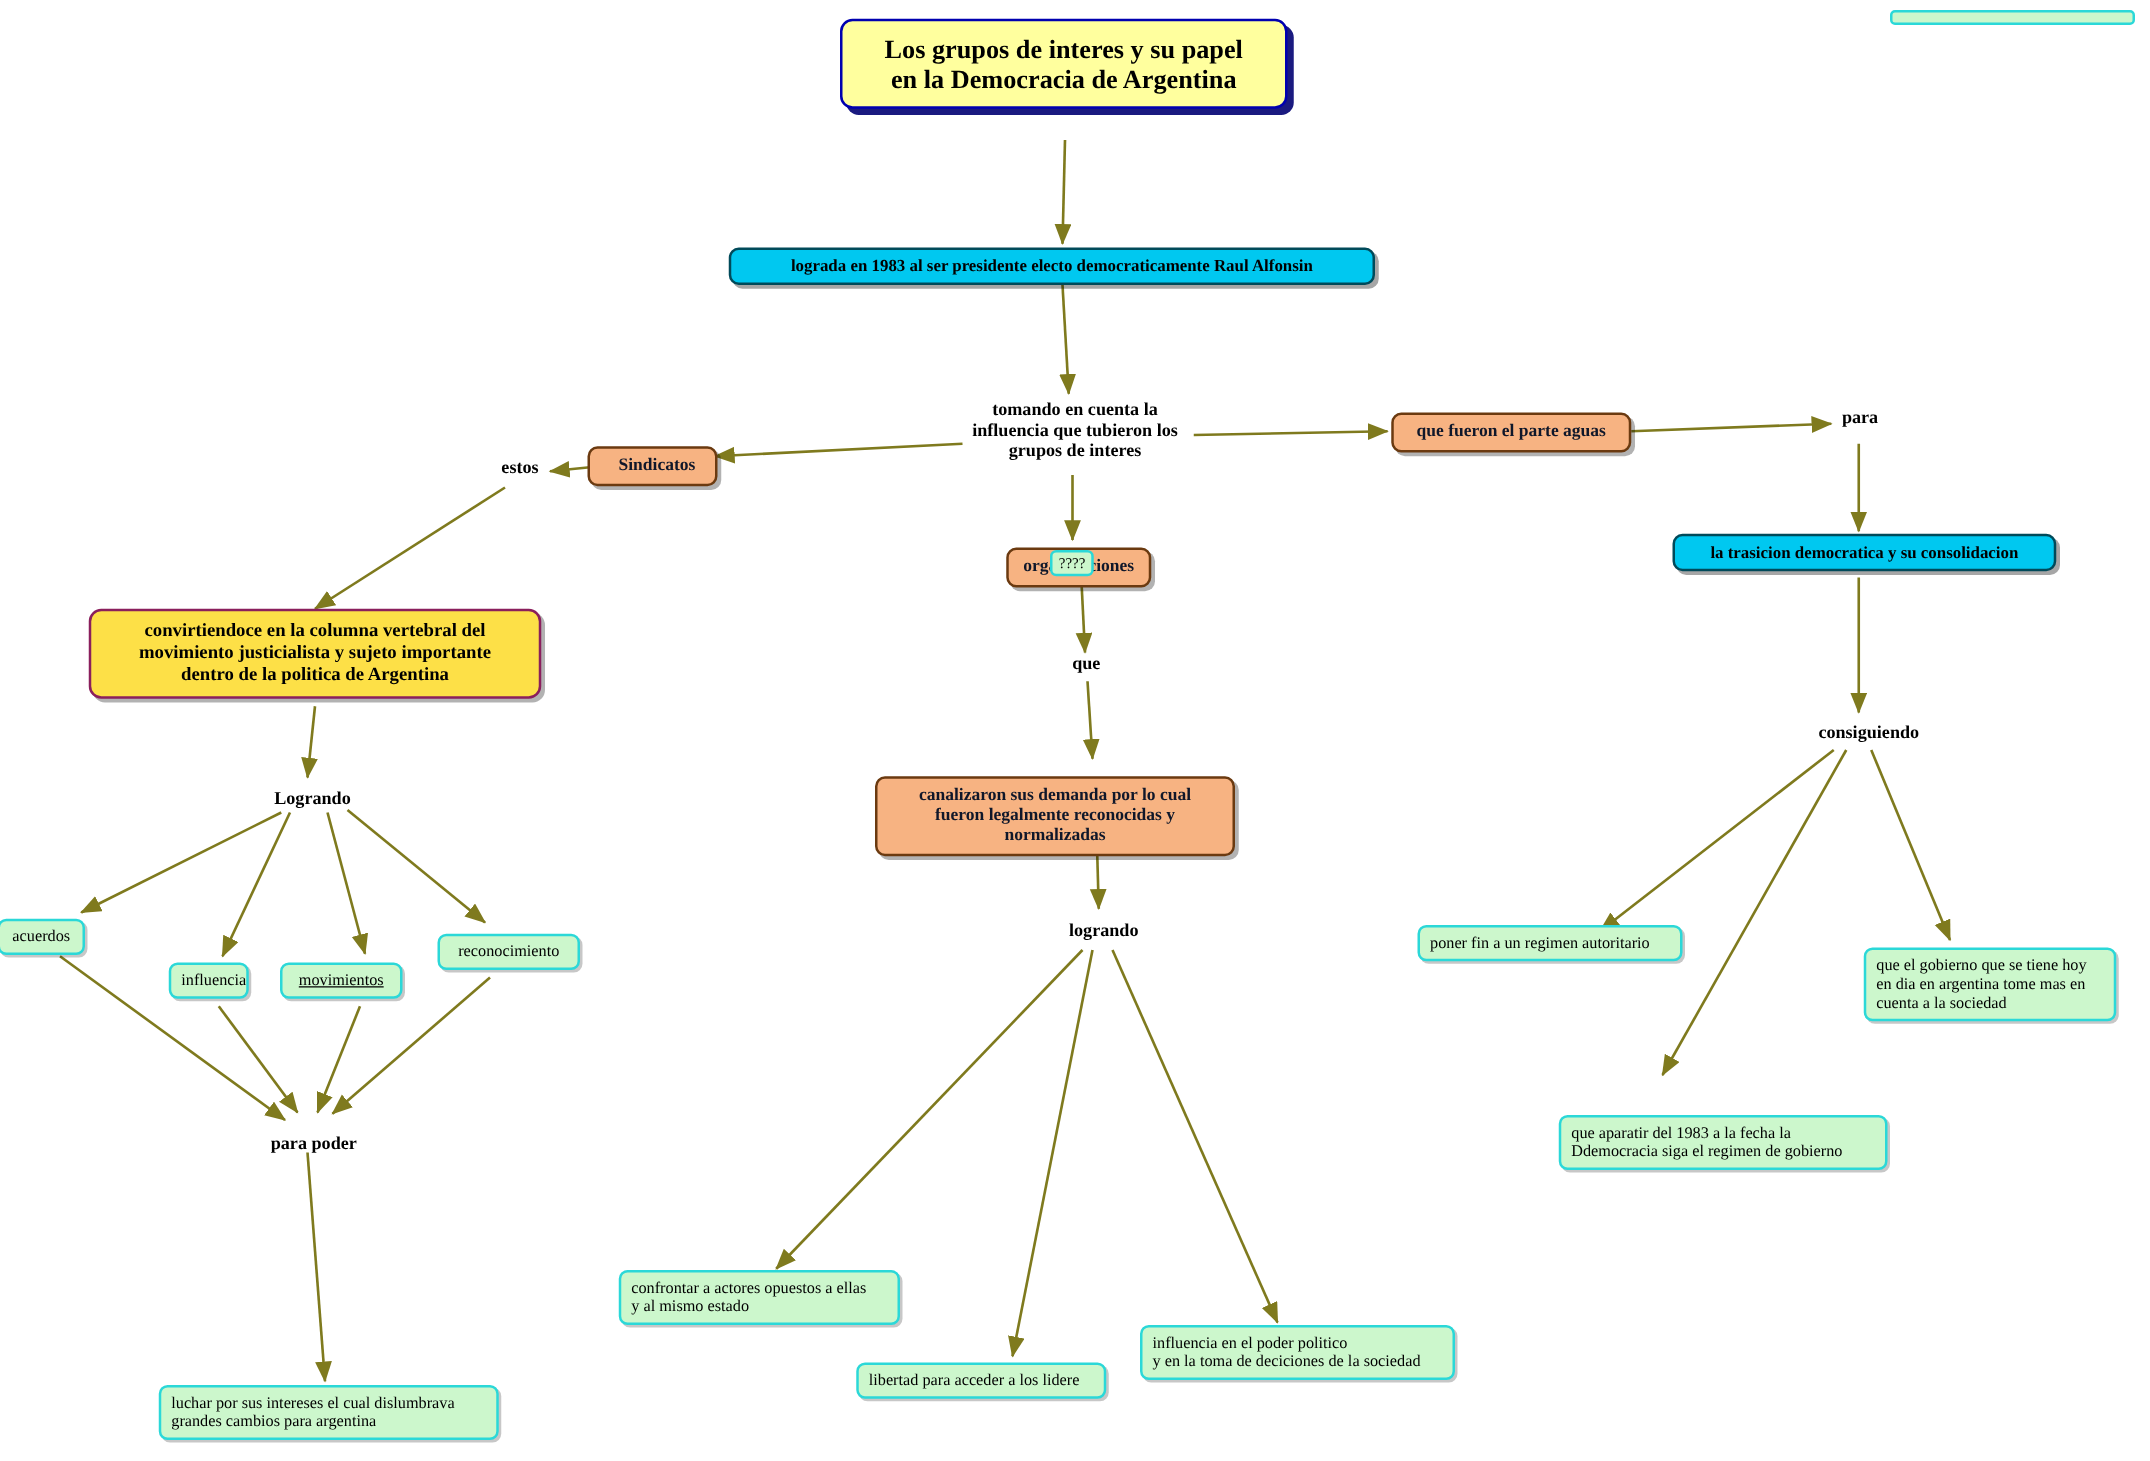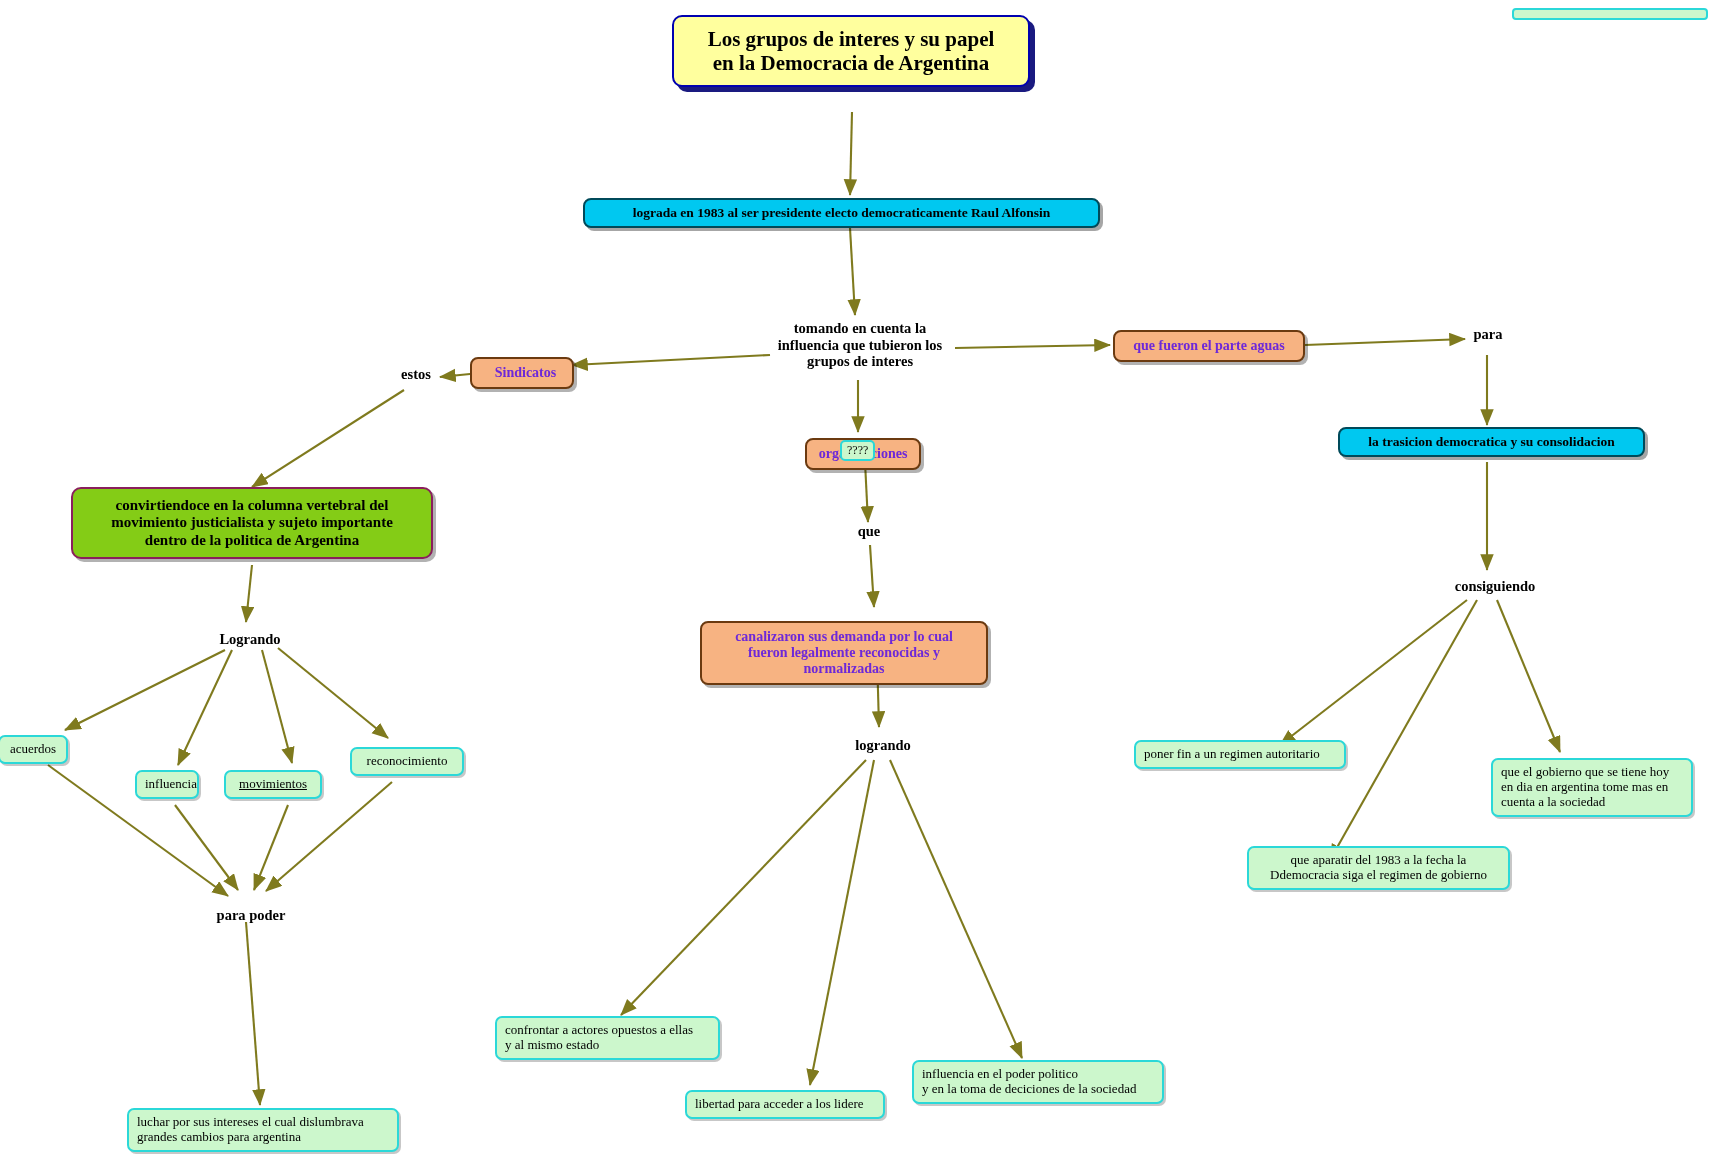--- a/index.html
+++ b/index.html
@@ -51,26 +51,26 @@
     padding: 5px 25px;
   }
   
   .n-orange {
     background: #f7b382;
     border: 2px solid #6b3a10;
     border-radius: 8px;
     box-shadow: 3px 3px 0 rgba(0,0,0,0.3);
     font-weight: bold;
     font-size: 14px;
-    color: #6d28d9;
+    color: #0f172a;
     padding: 6px 10px;
   }
   
   .n-pink {
-    background: #84cc16;
+    background: #fde047;
     border: 2px solid #8a1f5c;
     border-radius: 10px;
     box-shadow: 3px 3px 0 rgba(0,0,0,0.3);
     font-weight: bold;
     font-size: 15px;
     color: #000000;
     padding: 8px 12px;
   }
   
   .n-green {
@@ -231,21 +231,21 @@
   <div class="node n-green center" style="left:350px; top:747px; width:114px;">reconocimiento</div>
 
   <div class="node n-link" style="left:840px; top:737px; width:86px;">logrando</div>
 
   <div class="node n-green" style="left:1134px; top:740px; width:212px;">poner fin a un regimen autoritario</div>
 
   <div class="node n-green" style="left:1475px; top:758px; width:202px;margin-left:16px;">que el gobierno que se tiene hoy
 en dia en argentina  tome mas en
 cuenta a la sociedad</div>
 
-  <div class="node n-green" style="left:1247px; top:846px; width:263px;text-align:center;">que aparatir del 1983 a la fecha la
+  <div class="node n-green" style="left:1247px; top:892px; width:263px;">que aparatir del 1983 a la fecha la
 Ddemocracia siga el regimen de gobierno</div>
 
   <div class="node n-link" style="left:196px; top:907px; width:110px;">para poder</div>
 
   <div class="node n-green" style="left:495px; top:1016px; width:225px;">confrontar a actores opuestos a ellas
 y al mismo estado</div>
 
   <div class="node n-green" style="left:685px; top:1090px; width:200px;">libertad para acceder a los lidere</div>
 
   <div class="node n-green" style="left:127px; top:1108px; width:272px;">luchar por sus intereses el cual dislumbrava

